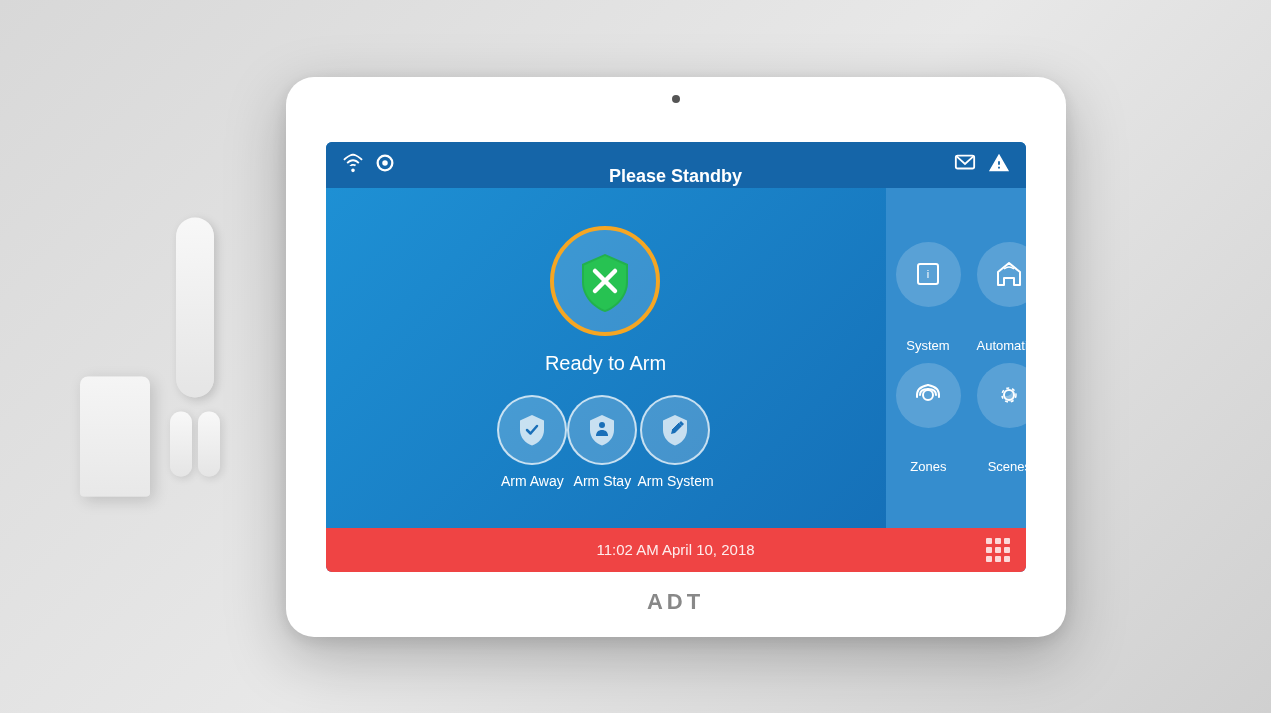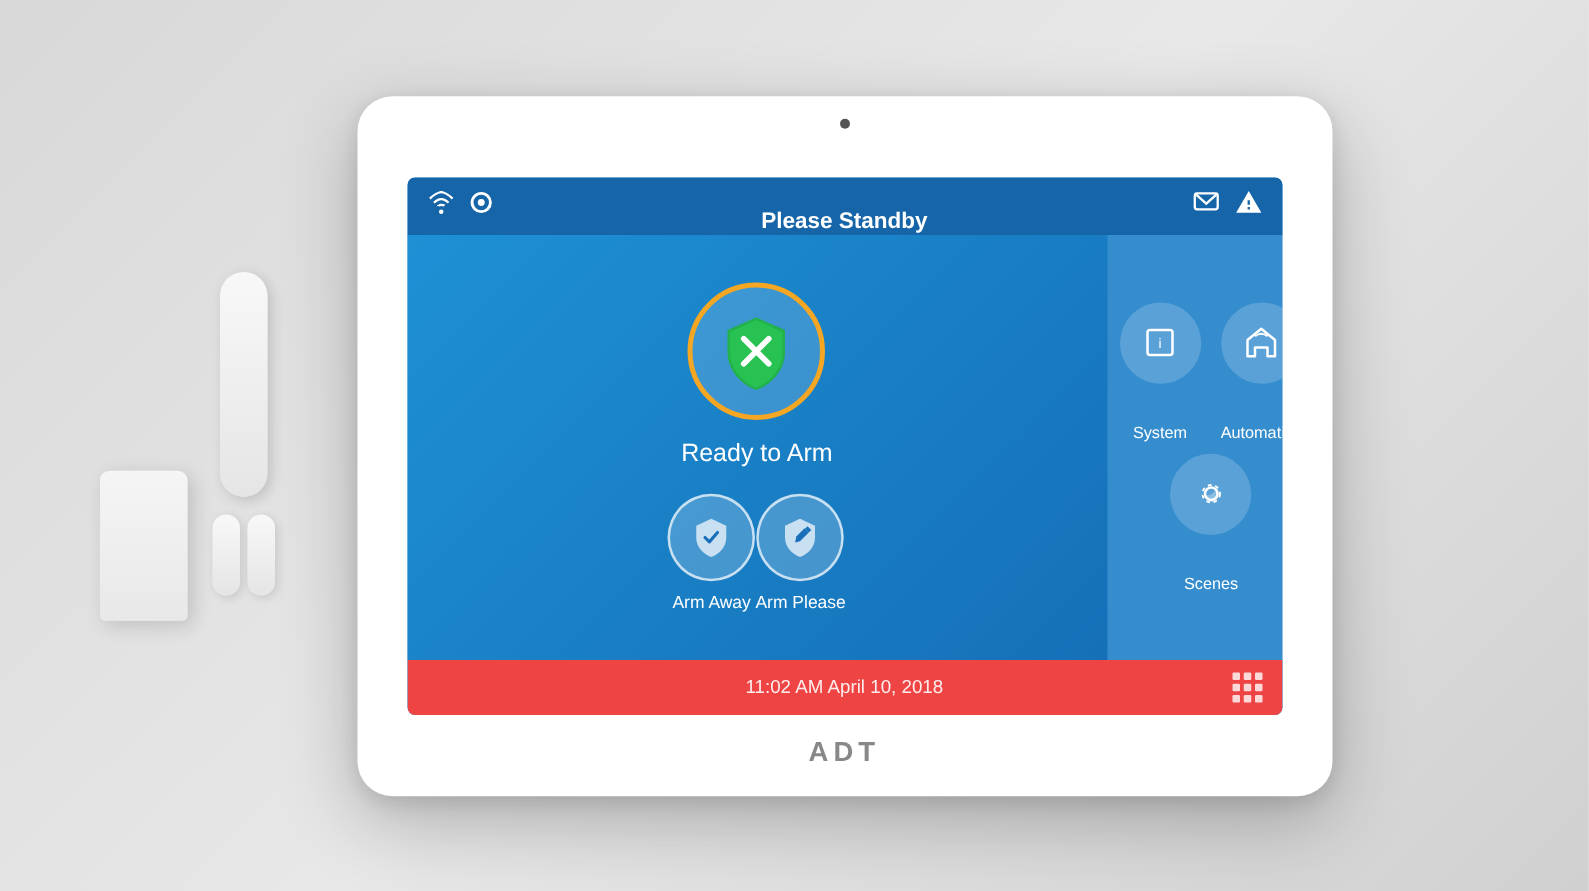--- a/index.html
+++ b/index.html
@@ -417,26 +417,37 @@
                     <path d="M13 18 L16.5 21.5 L23 14" stroke="#1a6fb8" stroke-width="2.5" fill="none" stroke-linecap="round" stroke-linejoin="round"></path>
                   </svg>
                 </div>
                 <span class="action-label">Arm Away</span>
               </div>
               <div class="action-btn">
                 <div class="action-circle">
                   <svg class="action-shield-svg" viewBox="0 0 36 36">
                     <path d="M18 3 L30 8.5 L30 18 C30 25.5 24.5 31.5 18 33.5 C11.5 31.5 6 25.5 6 18 L6 8.5 Z" fill="rgba(255,255,255,0.7)"></path>
 
+                    <circle cx="18" cy="13" r="3" fill="#1a6fb8"></circle>
+                    <path d="M12 24 C12 20 14.5 18 18 18 C21.5 18 24 20 24 24" fill="#1a6fb8"></path>
+                  </svg>
+                </div>
+                <span class="action-label">Arm Stay</span>
+              </div>
+              <div class="action-btn">
+                <div class="action-circle">
+                  <svg class="action-shield-svg" viewBox="0 0 36 36">
+                    <path d="M18 3 L30 8.5 L30 18 C30 25.5 24.5 31.5 18 33.5 C11.5 31.5 6 25.5 6 18 L6 8.5 Z" fill="rgba(255,255,255,0.7)"></path>
+
                     <path d="M14 22 L15 18 L22 11 L25 14 L18 21 Z" fill="#1a6fb8"></path>
                     <path d="M15 18 L22 11" stroke="#1a6fb8" stroke-width="1"></path>
                     <path d="M25 14 L27 12 L24 9 L22 11" fill="#1a6fb8"></path>
                   </svg>
                 </div>
-                <span class="action-label">Arm Please</span>
+                <span class="action-label">Arm System</span>
               </div>
             </div>
           </div>
 
           <div class="right-panel">
 
             <div class="grid-row">
               <div class="grid-btn">
                 <div class="grid-circle">
                   <svg class="grid-icon-svg" viewBox="0 0 34 34" fill="white">
@@ -453,20 +464,33 @@
                     <path d="M17 6 L28 15 L28 28 L22 28 L22 21 L12 21 L12 28 L6 28 L6 15 Z" stroke="white" stroke-width="2" fill="none" stroke-linejoin="round"></path>
 
                     <path d="M12 12 Q17 8 22 12" stroke="white" stroke-width="1.5" fill="none"></path>
                   </svg>
                 </div>
                 <span class="grid-label">Automation</span>
               </div>
             </div>
 
             <div class="grid-row">
+              <div class="grid-btn">
+                <div class="grid-circle">
+                  <svg class="grid-icon-svg" viewBox="0 0 34 34">
+
+                    <circle cx="17" cy="17" r="5" stroke="white" stroke-width="2" fill="none"></circle>
+                    <path d="M9 17 Q9 11 17 11" stroke="white" stroke-width="2" fill="none" stroke-linecap="round"></path>
+                    <path d="M25 17 Q25 11 17 11" stroke="white" stroke-width="2" fill="none" stroke-linecap="round"></path>
+                    <path d="M6 19 Q5 9 17 7" stroke="white" stroke-width="2" fill="none" stroke-linecap="round"></path>
+                    <path d="M28 19 Q29 9 17 7" stroke="white" stroke-width="2" fill="none" stroke-linecap="round"></path>
+                  </svg>
+                </div>
+                <span class="grid-label">Zones</span>
+              </div>
               <div class="grid-btn">
                 <div class="grid-circle">
                   <svg class="grid-icon-svg" viewBox="0 0 34 34">
 
                     <circle cx="17" cy="17" r="5" stroke="white" stroke-width="2" fill="none"></circle>
                     <circle cx="17" cy="17" r="7" stroke="white" stroke-width="1.5" fill="none" stroke-dasharray="3 3"></circle>
 
                     <path d="M20 10 Q26 17 20 24 Q14 24 11 18 Q16 19 19 16 Q21 13 20 10Z" fill="rgba(255,255,255,0.3)"></path>
                   </svg>
                 </div>

